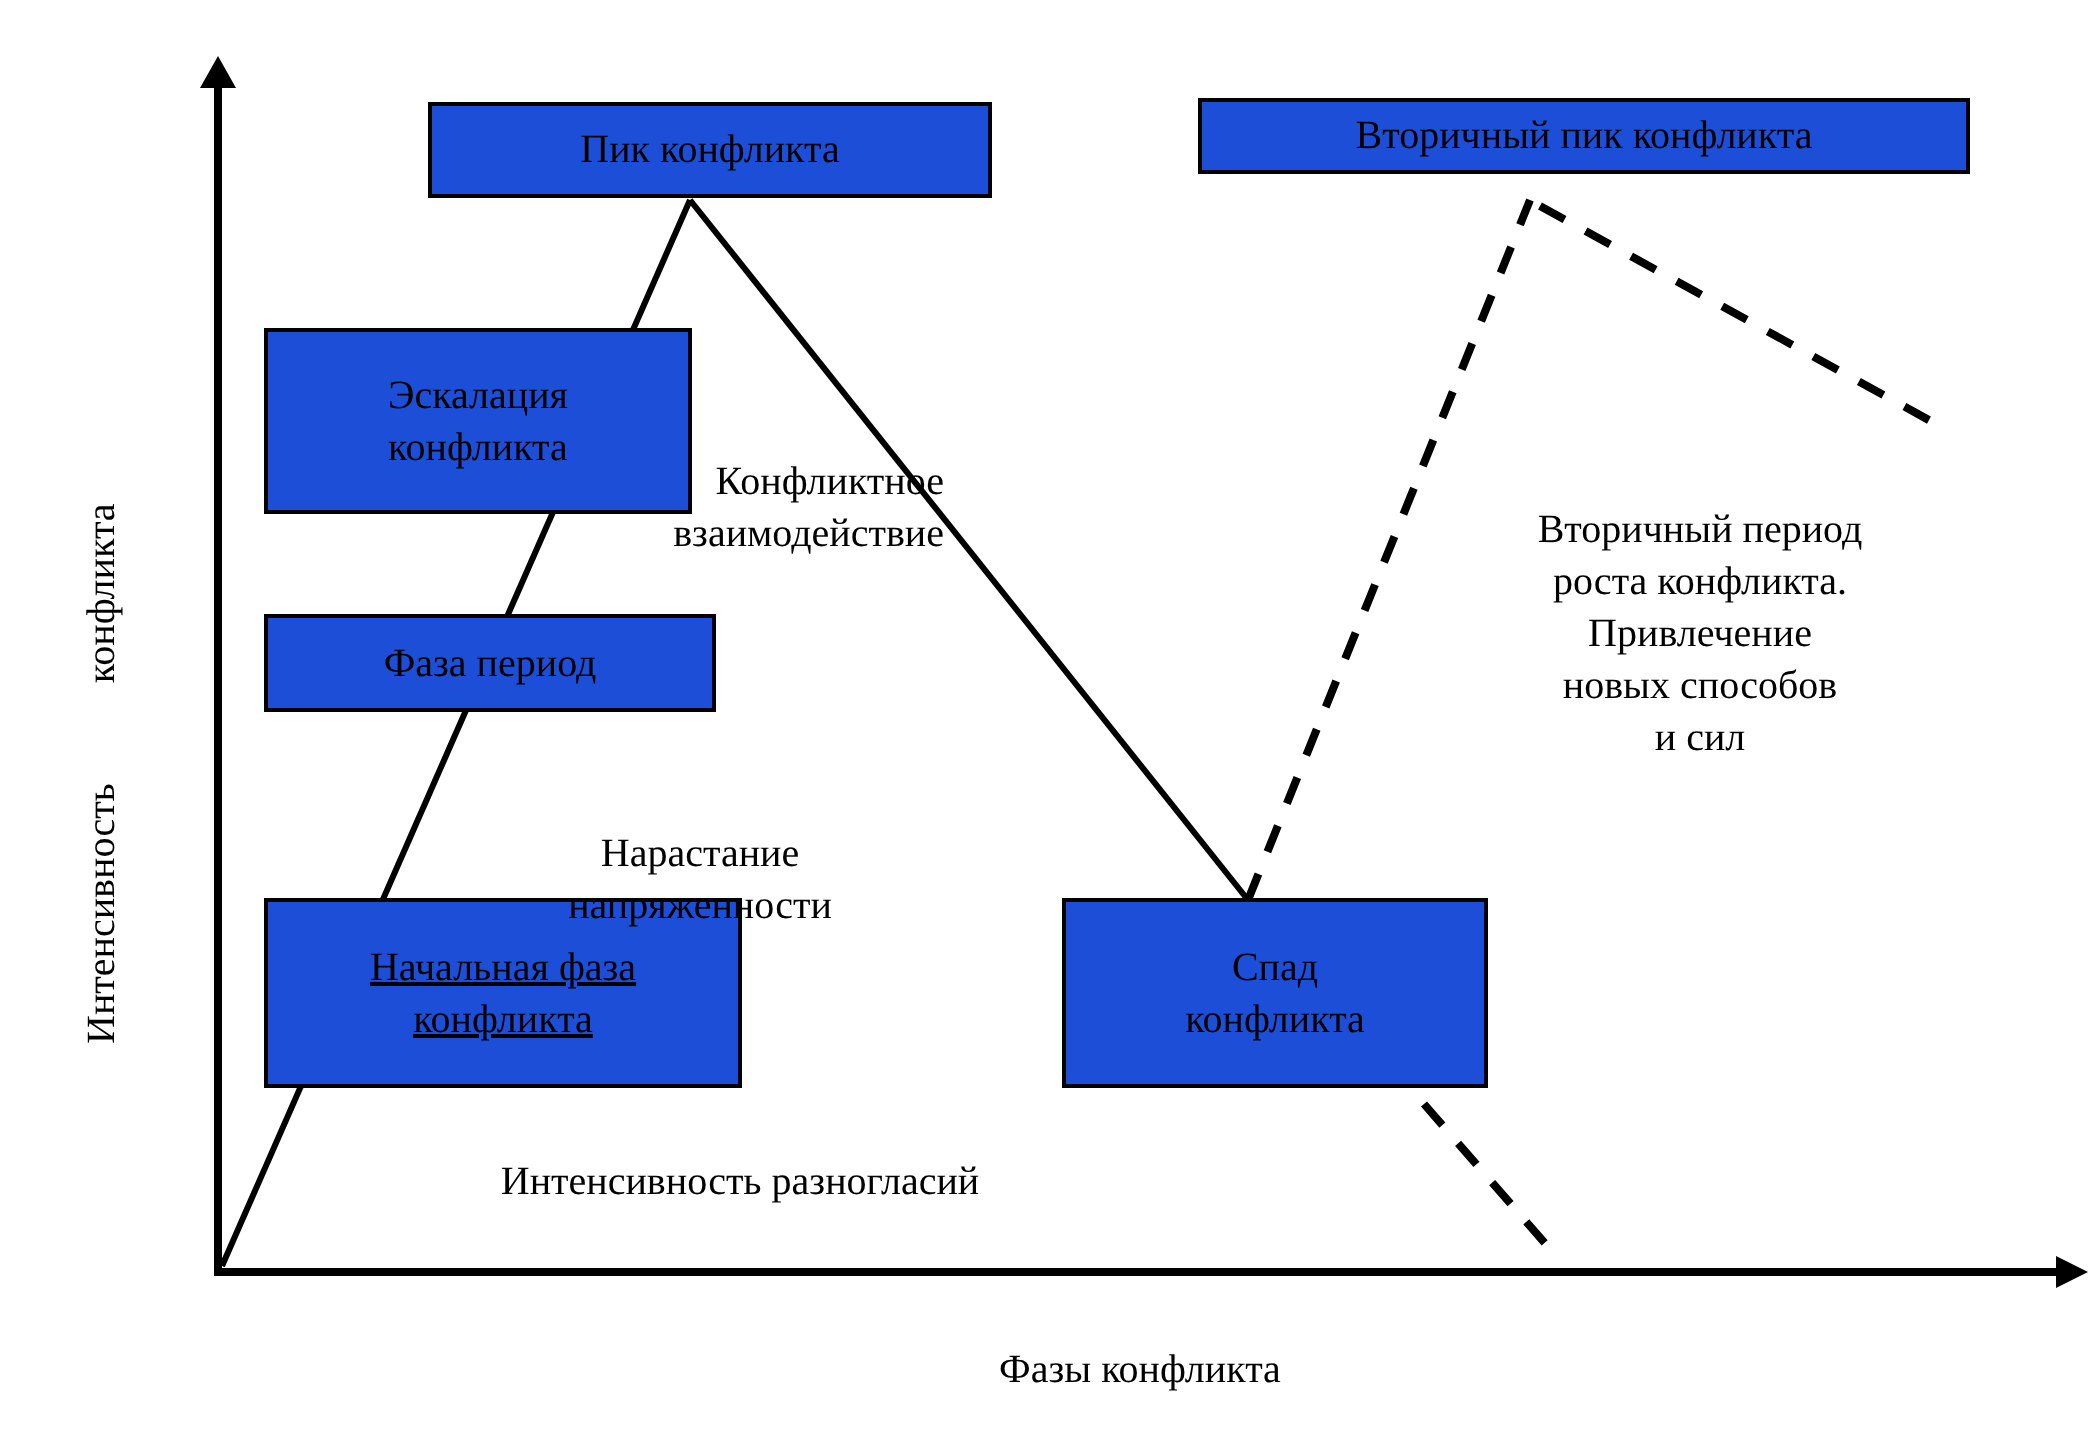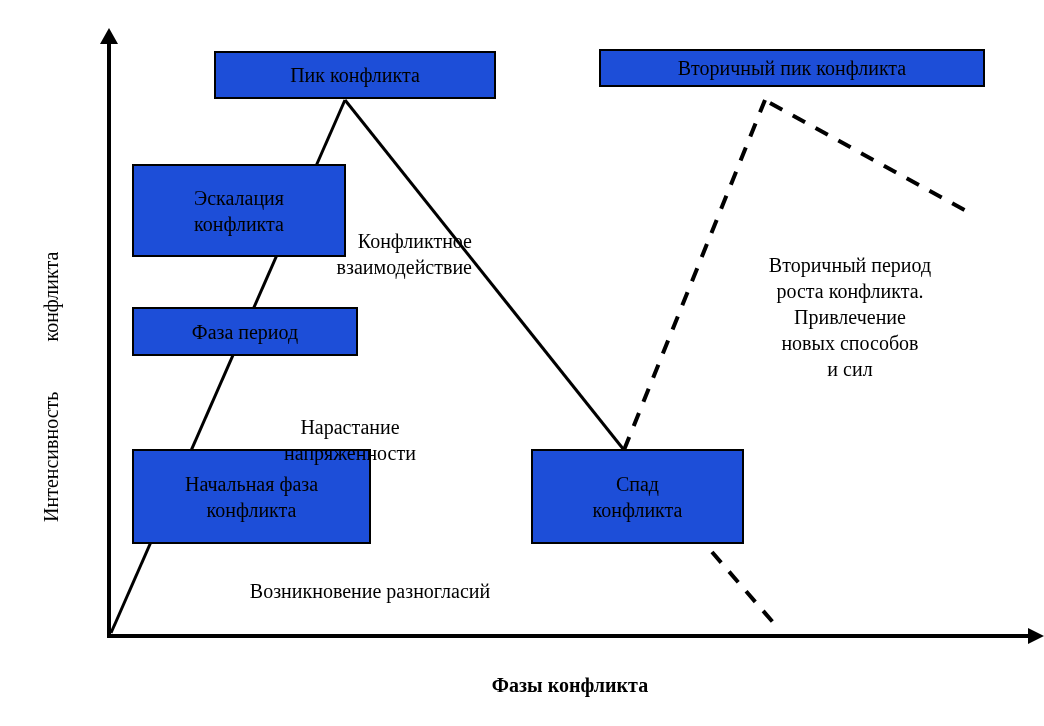--- a/index.html
+++ b/index.html
@@ -37,34 +37,34 @@
 
   <line x1="770" y1="103" x2="968" y2="212" stroke="#000" stroke-width="4" stroke-dasharray="14,12"></line>
 
   <line x1="712" y1="552" x2="778" y2="628" stroke="#000" stroke-width="4" stroke-dasharray="14,12"></line>
 </svg>
 
 <div class="ylabel" style="left:40px; top:522px;">
   <span>Интенсивность</span><span style="display:inline-block; width:50px;"></span><span>конфликта</span>
 </div>
 
-<div class="lbl" style="left:470px; top:672px; width:200px;font-weight:bold;">Фазы конфликта</div>
+<div class="lbl" style="left:470px; top:672px; width:200px;">Фазы конфликта</div>
 
 <div class="box" style="left:214px; top:51px; width:282px; height:48px;">Пик конфликта</div>
 <div class="box" style="left:599px; top:49px; width:386px; height:38px;">Вторичный пик конфликта</div>
 <div class="box" style="left:132px; top:120px; width:214px; height:93px;margin-top:44px;">Эскалация
 конфликта</div>
 <div class="box" style="left:132px; top:307px; width:226px; height:49px;">Фаза период</div>
-<div class="box" style="left:132px; top:449px; width:239px; height:95px;">Начальная фаза
+<div class="box" style="left:132px; top:449px; width:239px; height:95px;text-decoration:underline;">Начальная фаза
 конфликта</div>
 <div class="box" style="left:531px; top:449px; width:213px; height:95px;">Спад
 конфликта</div>
 
 <div class="lbl" style="left:292px; top:228px; width:180px; text-align:right;">Конфликтное
 взаимодействие</div>
 <div class="lbl" style="left:250px; top:372px; width:200px;margin-top:42px;">Нарастание
 напряженности</div>
-<div class="lbl" style="left:200px; top:578px; width:340px;">Возникновение разногласий</div>
+<div class="lbl" style="left:200px; top:578px; width:340px;">Интенсивность разногласий</div>
 <div class="lbl" style="left:735px; top:252px; width:230px;font-family:Liberation Serif, serif;">Вторичный период
 роста конфликта.
 Привлечение
 новых способов
 и сил</div>
 
 </body></html>

